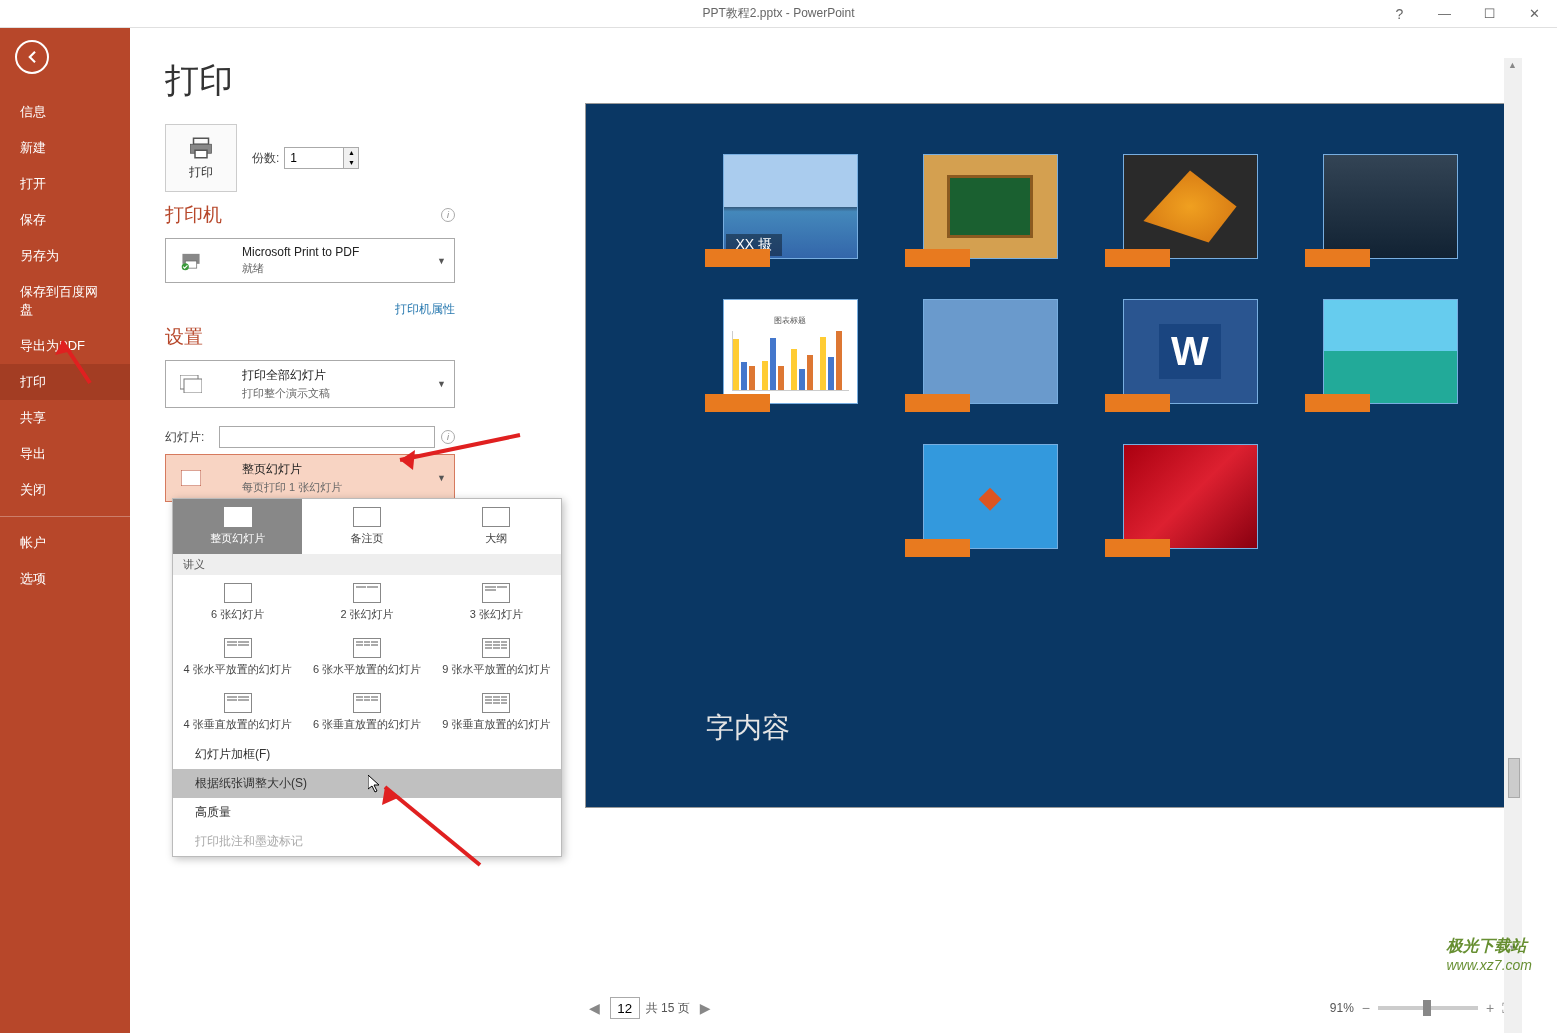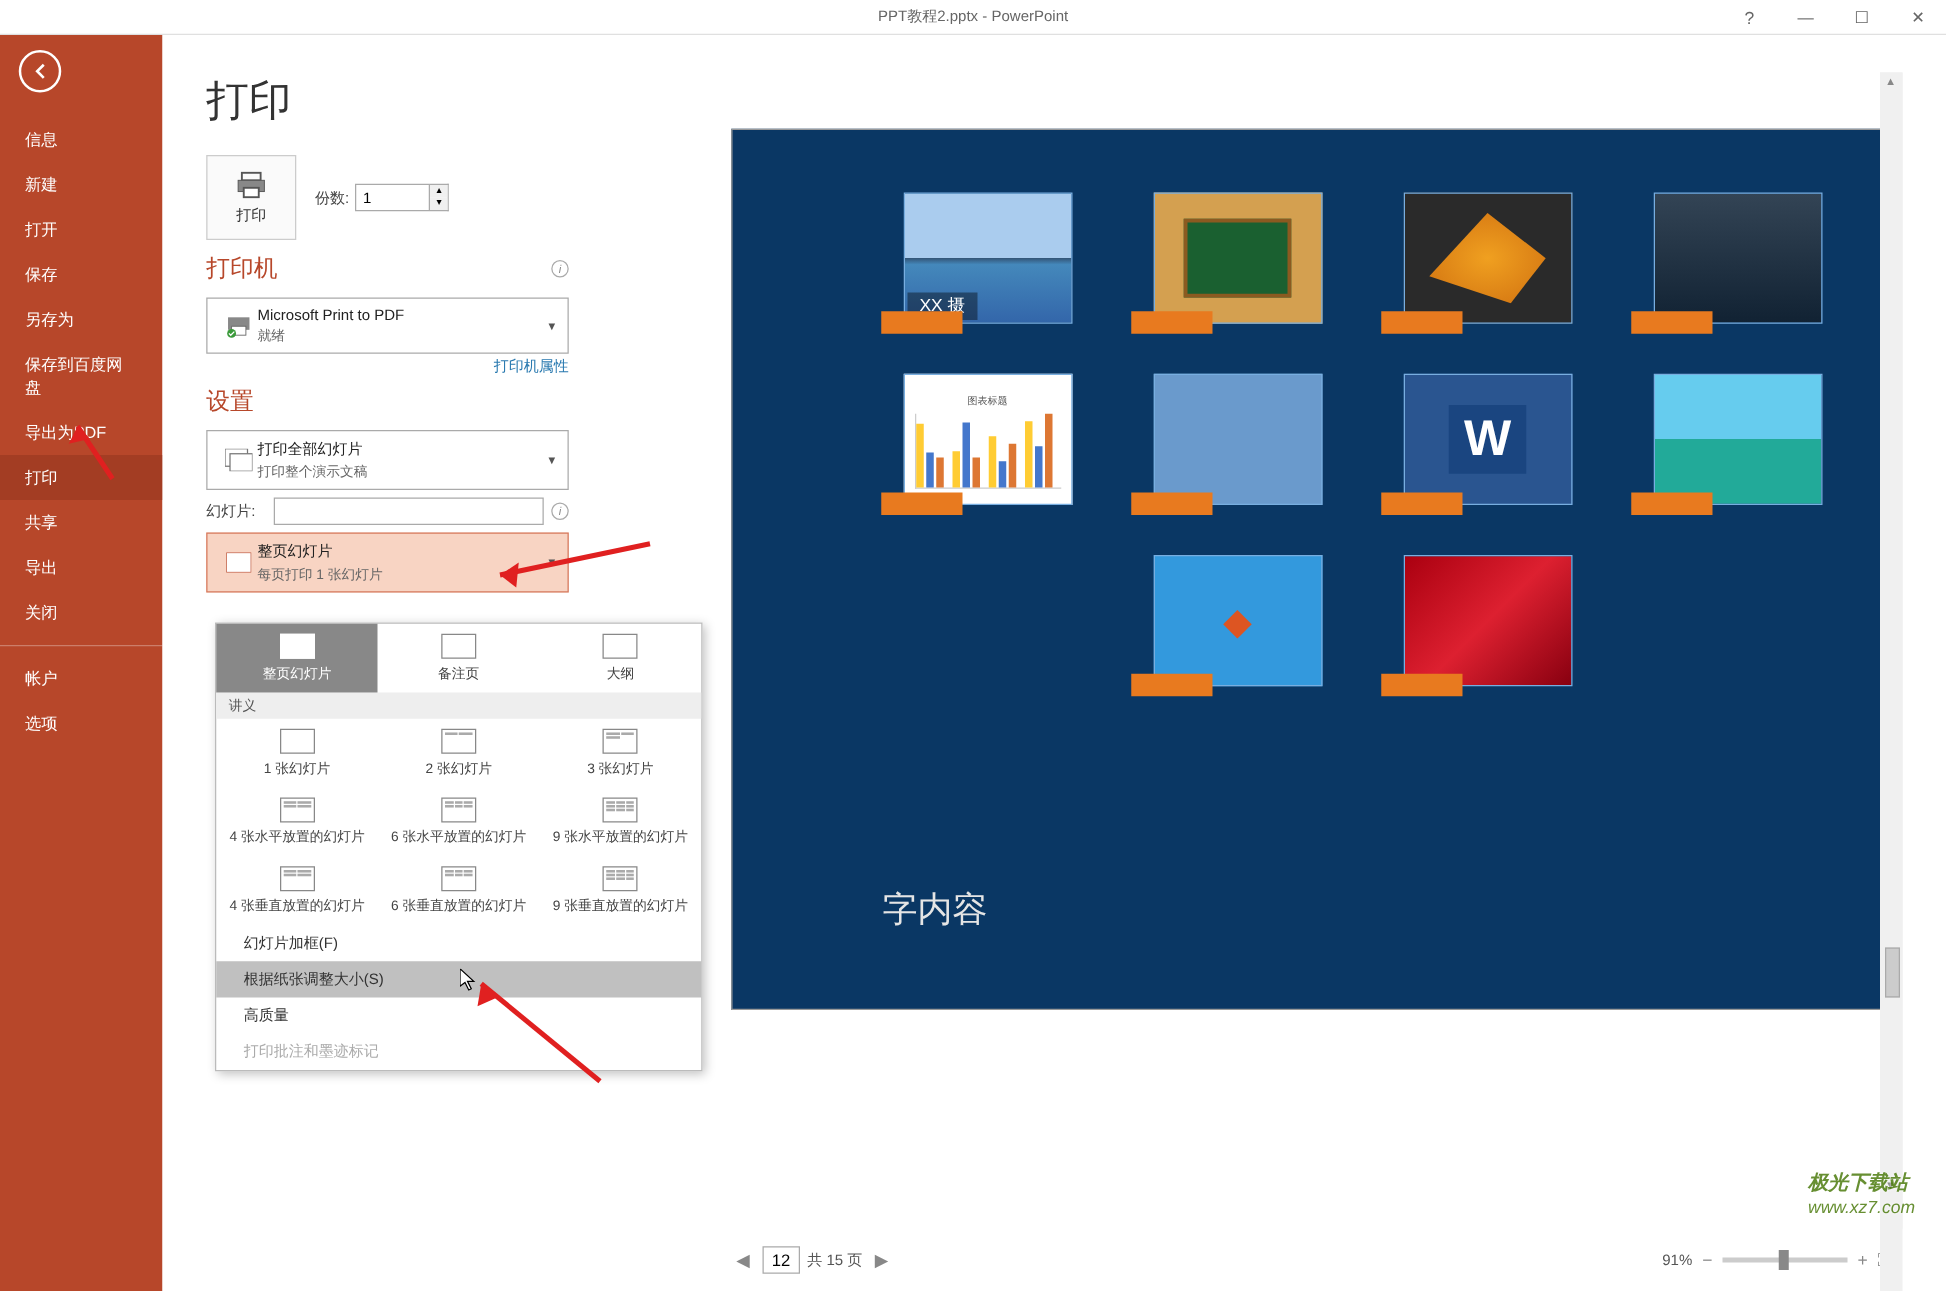--- a/index.html
+++ b/index.html
@@ -31,21 +31,21 @@
     .print-icon-svg { width: 28px; height: 24px; }
     .print-btn-label { font-size: 12px; margin-top: 4px; color: #333; }
     .copies-label { font-size: 12px; color: #444; margin-left: 15px; margin-right: 5px; }
     .copies-input { width: 60px; height: 22px; border: 1px solid #aaa; padding: 0 5px; font-size: 12px; }
     .spinner { display: inline-flex; flex-direction: column; border: 1px solid #aaa; border-left: none; }
     .spinner-btn { width: 14px; height: 10px; font-size: 7px; line-height: 10px; text-align: center; background: #f0f0f0; cursor: pointer; }
     
     .section-header { font-size: 19px; color: #b7472a; margin-top: 6px; margin-bottom: 10px; font-weight: 400; display: flex; align-items: center; justify-content: space-between; }
     .info-icon { width: 14px; height: 14px; border: 1px solid #aaa; border-radius: 50%; display: inline-flex; align-items: center; justify-content: center; font-size: 9px; color: #888; font-style: italic; }
     
-    .dropdown-box { border: 1px solid #aaa; padding: 6px 10px; display: flex; align-items: center; cursor: pointer; background: #fff; position: relative; margin-bottom: 2px; min-height: 44px; }
+    .dropdown-box { border: 1px solid #aaa; padding: 6px 10px; display: flex; align-items: center; cursor: pointer; background: #fff; position: relative; margin-bottom: 18px; min-height: 44px; gap: 36px; }
     .dd-icon { width: 30px; flex-shrink: 0; display: flex; align-items: center; justify-content: center; }
     .dd-text { flex: 1; }
     .dd-main { font-size: 12px; color: #222; }
     .dd-sub { font-size: 11px; color: #666; margin-top: 2px; }
     .dd-arrow { position: absolute; right: 8px; top: 50%; transform: translateY(-50%); font-size: 9px; color: #555; }
     
     .dropdown-box.highlighted { border: 1px solid #d67a5e; background: #f8d4c3; }
     
     .printer-props { text-align: right; font-size: 12px; color: #2a7ab0; margin-bottom: 6px; cursor: pointer; }
     .slides-row { display: flex; align-items: center; margin: 6px 0; gap: 6px; }
@@ -338,21 +338,21 @@
 </div>
 
 <div class="layout-popup">
   <div class="popup-grid">
     <div class="popup-item selected"><div class="popup-item-icon"></div><span>整页幻灯片</span></div>
     <div class="popup-item"><div class="popup-item-icon"></div><span>备注页</span></div>
     <div class="popup-item"><div class="popup-item-icon"></div><span>大纲</span></div>
   </div>
   <div class="popup-section-label">讲义</div>
   <div class="popup-grid">
-    <div class="popup-item"><div class="popup-item-icon"></div><span>1 张幻灯片</span></div>
+    <div class="popup-item"><div class="popup-item-icon"></div><span>6 张幻灯片</span></div>
     <div class="popup-item"><div class="popup-item-icon">
           <div class="grid2">
             <div class="gcell"></div>
             <div class="gcell"></div>
           </div>
         </div><span>2 张幻灯片</span></div>
     <div class="popup-item"><div class="popup-item-icon">
           <div class="grid2">
             <div class="gcell"></div>
             <div class="gcell"></div>

